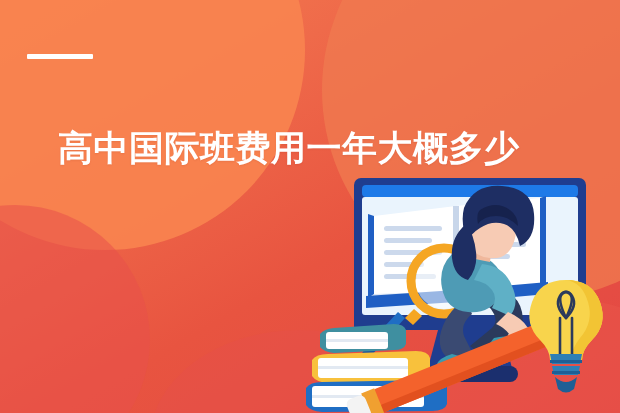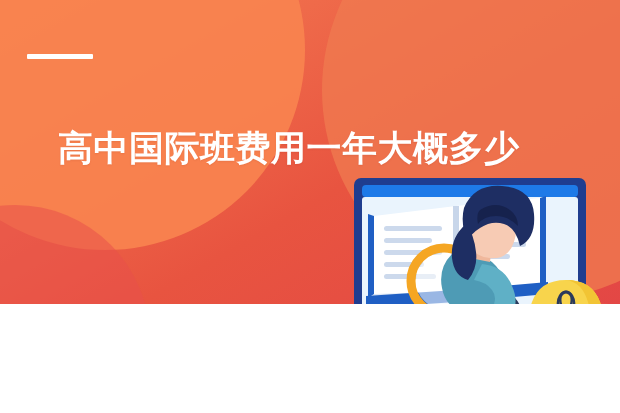--- a/index.html
+++ b/index.html
@@ -7,21 +7,21 @@
     padding: 0;
     background: #ffffff;
   }
   body {
     font-family: "Liberation Sans", "DejaVu Sans", sans-serif;
   }
 
   #banner {
     position: relative;
     width: 620px;
-    height: 304px;
+    height: 413px;
     overflow: hidden;
     background: linear-gradient(150deg, #f5804f 0%, #ef6a4a 28%, #e85440 58%, #e34745 100%);
   }
 
   
   .blob {
     position: absolute;
     border-radius: 50%;
     pointer-events: none;
   }

